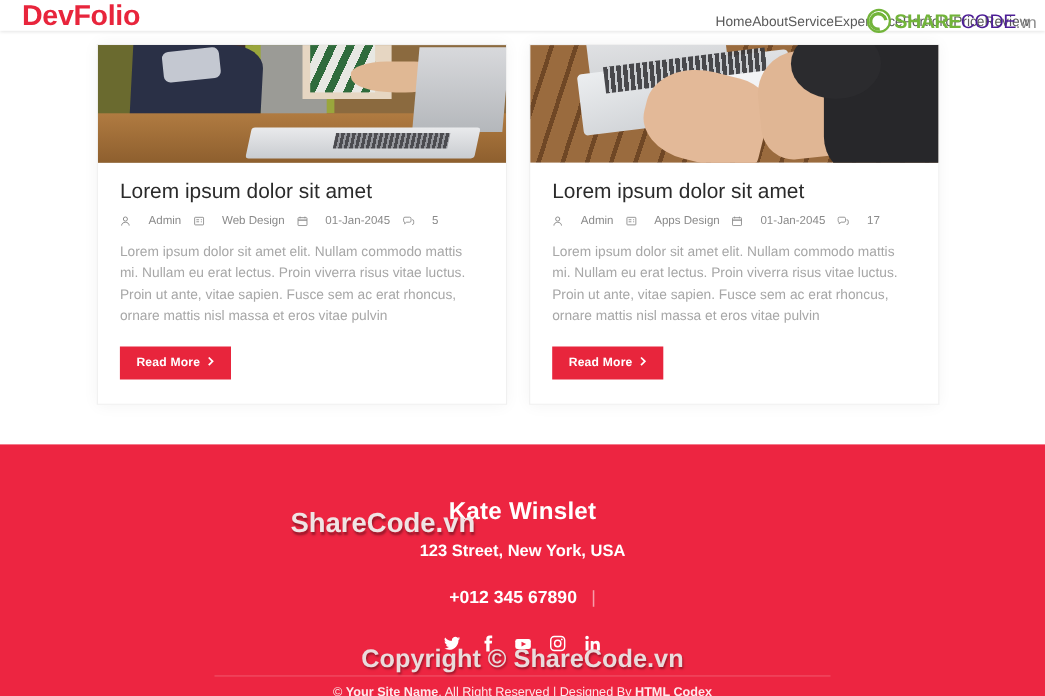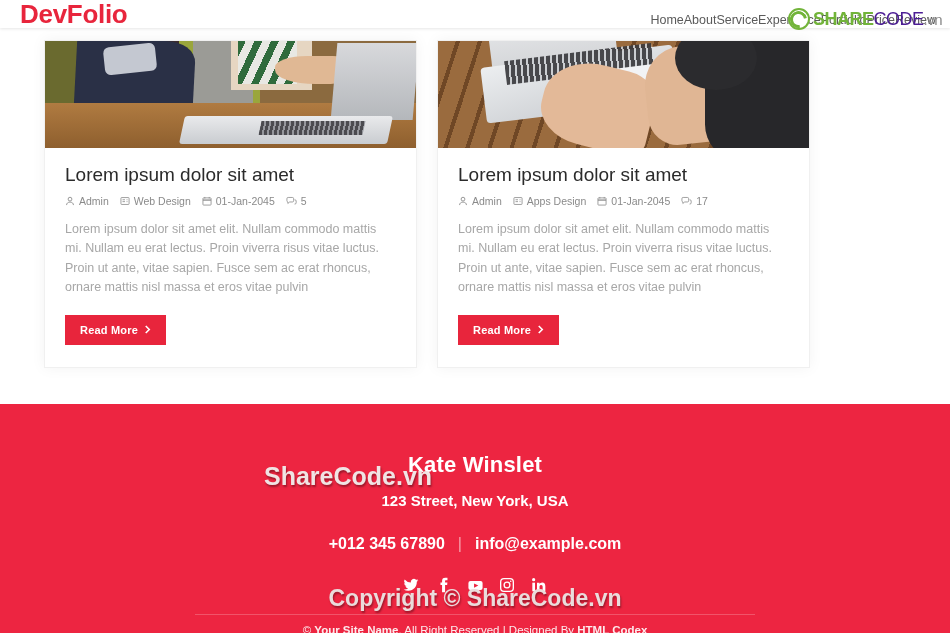--- a/index.html
+++ b/index.html
@@ -50,21 +50,21 @@
     transform: rotate(35deg);
   }
   .wm-text { font-size: 18px; font-weight: bold; letter-spacing: -0.5px; }
   .wm-share { color: #72B43A; }
   .wm-code { color: #4c1d95; font-weight: normal; }
   .wm-vn { color: #8a8a8a; font-weight: normal; font-size: 15px; }
 
   
   .cards {
     position: absolute; top: 40px; left: 0; width: 950px;
-    display: flex; gap: 20px; padding: 0 44px;
+    display: flex; gap: 20px; padding: 0 88px;
   }
   .card {
     width: 373px; background: #fff;
     border: 1px solid #f0f0f0;
     box-shadow: 0 0 14px rgba(0,0,0,0.05);
     margin-top: 0;
   }
   .card-img { width: 100%; height: 107px; overflow: hidden; position: relative; }
 
   
@@ -111,21 +111,21 @@
   .p2-armR { position: absolute; left: 56%; top: 4%; width: 26%; height: 92%;
              background: #e0b694; border-radius: 40% 48% 30% 30%; transform: rotate(-6deg); }
   .p2-torso { position: absolute; right: -2%; top: -6%; width: 30%; height: 116%;
               background: #27272a; border-radius: 30% 0 0 28%; }
   .p2-shoulder { position: absolute; right: 14%; top: -14%; width: 22%; height: 60%;
                  background: #2b2b2e; border-radius: 50%; }
 
   .card-body { padding: 16px 20px 22px 20px; }
   .card-title { font-size: 19px; color: #2b2b2b; font-weight: normal; margin-bottom: 9px; }
   .meta { display: flex; align-items: center; gap: 11px; margin-bottom: 13px; }
-  .meta-item { display: flex; align-items: center; gap: 4px; font-size: 10.5px; color: #8a8a8a; }
+  .meta-item { display: flex; align-items: center; gap: 16px; font-size: 10.5px; color: #8a8a8a; }
   .meta-item svg { display: block; }
   .excerpt { font-size: 12.5px; line-height: 1.55; color: #a7a7a7; }
   .btn-readmore {
     display: inline-flex; align-items: center; gap: 6px;
     margin-top: 17px; background: #E8253C; color: #fff;
     font-size: 11px; font-weight: bold; padding: 9px 15px;
     border: none; cursor: pointer; letter-spacing: .2px;
   }
 
   
@@ -329,21 +329,20 @@
       </div>
     </div>
   </div>
 
   <div class="footer">
     <div class="f-name">Kate Winslet</div>
     <div class="f-addr">123 Street, New York, USA</div>
     <div class="f-contact">
       <span>+012 345 67890</span>
       <span class="f-sep">|</span>
-      <span>info@example.com</span>
     </div>
     <div class="f-social">
       <span>
         <svg width="16" height="16" viewBox="0 0 24 24" fill="#fff">
             <path d="M23 4.9c-.8.4-1.7.6-2.6.8a4.5 4.5 0 0 0 2-2.5c-.9.5-1.9.9-2.9 1.1a4.5 4.5 0 0 0-7.7 4.1A12.8 12.8 0 0 1 2.5 3.7a4.5 4.5 0 0 0 1.4 6 4.4 4.4 0 0 1-2-.6v.1c0 2.2 1.5 4 3.6 4.4a4.5 4.5 0 0 1-2 .1 4.5 4.5 0 0 0 4.2 3.1A9 9 0 0 1 1 18.6a12.7 12.7 0 0 0 6.9 2c8.3 0 12.8-6.9 12.8-12.8v-.6c.9-.6 1.7-1.4 2.3-2.3z"></path>
           </svg>
       </span>
       <span>
         <svg width="16" height="16" viewBox="0 0 24 24" fill="#fff">
             <path d="M15.1 8.4V6.2c0-1 .2-1.5 1.7-1.5h1.9V1h-3.1c-3.8 0-5 1.8-5 4.9v2.5H8.2V12h2.4v11h4.5V12h3.1l.4-3.6h-3.5z"></path>

